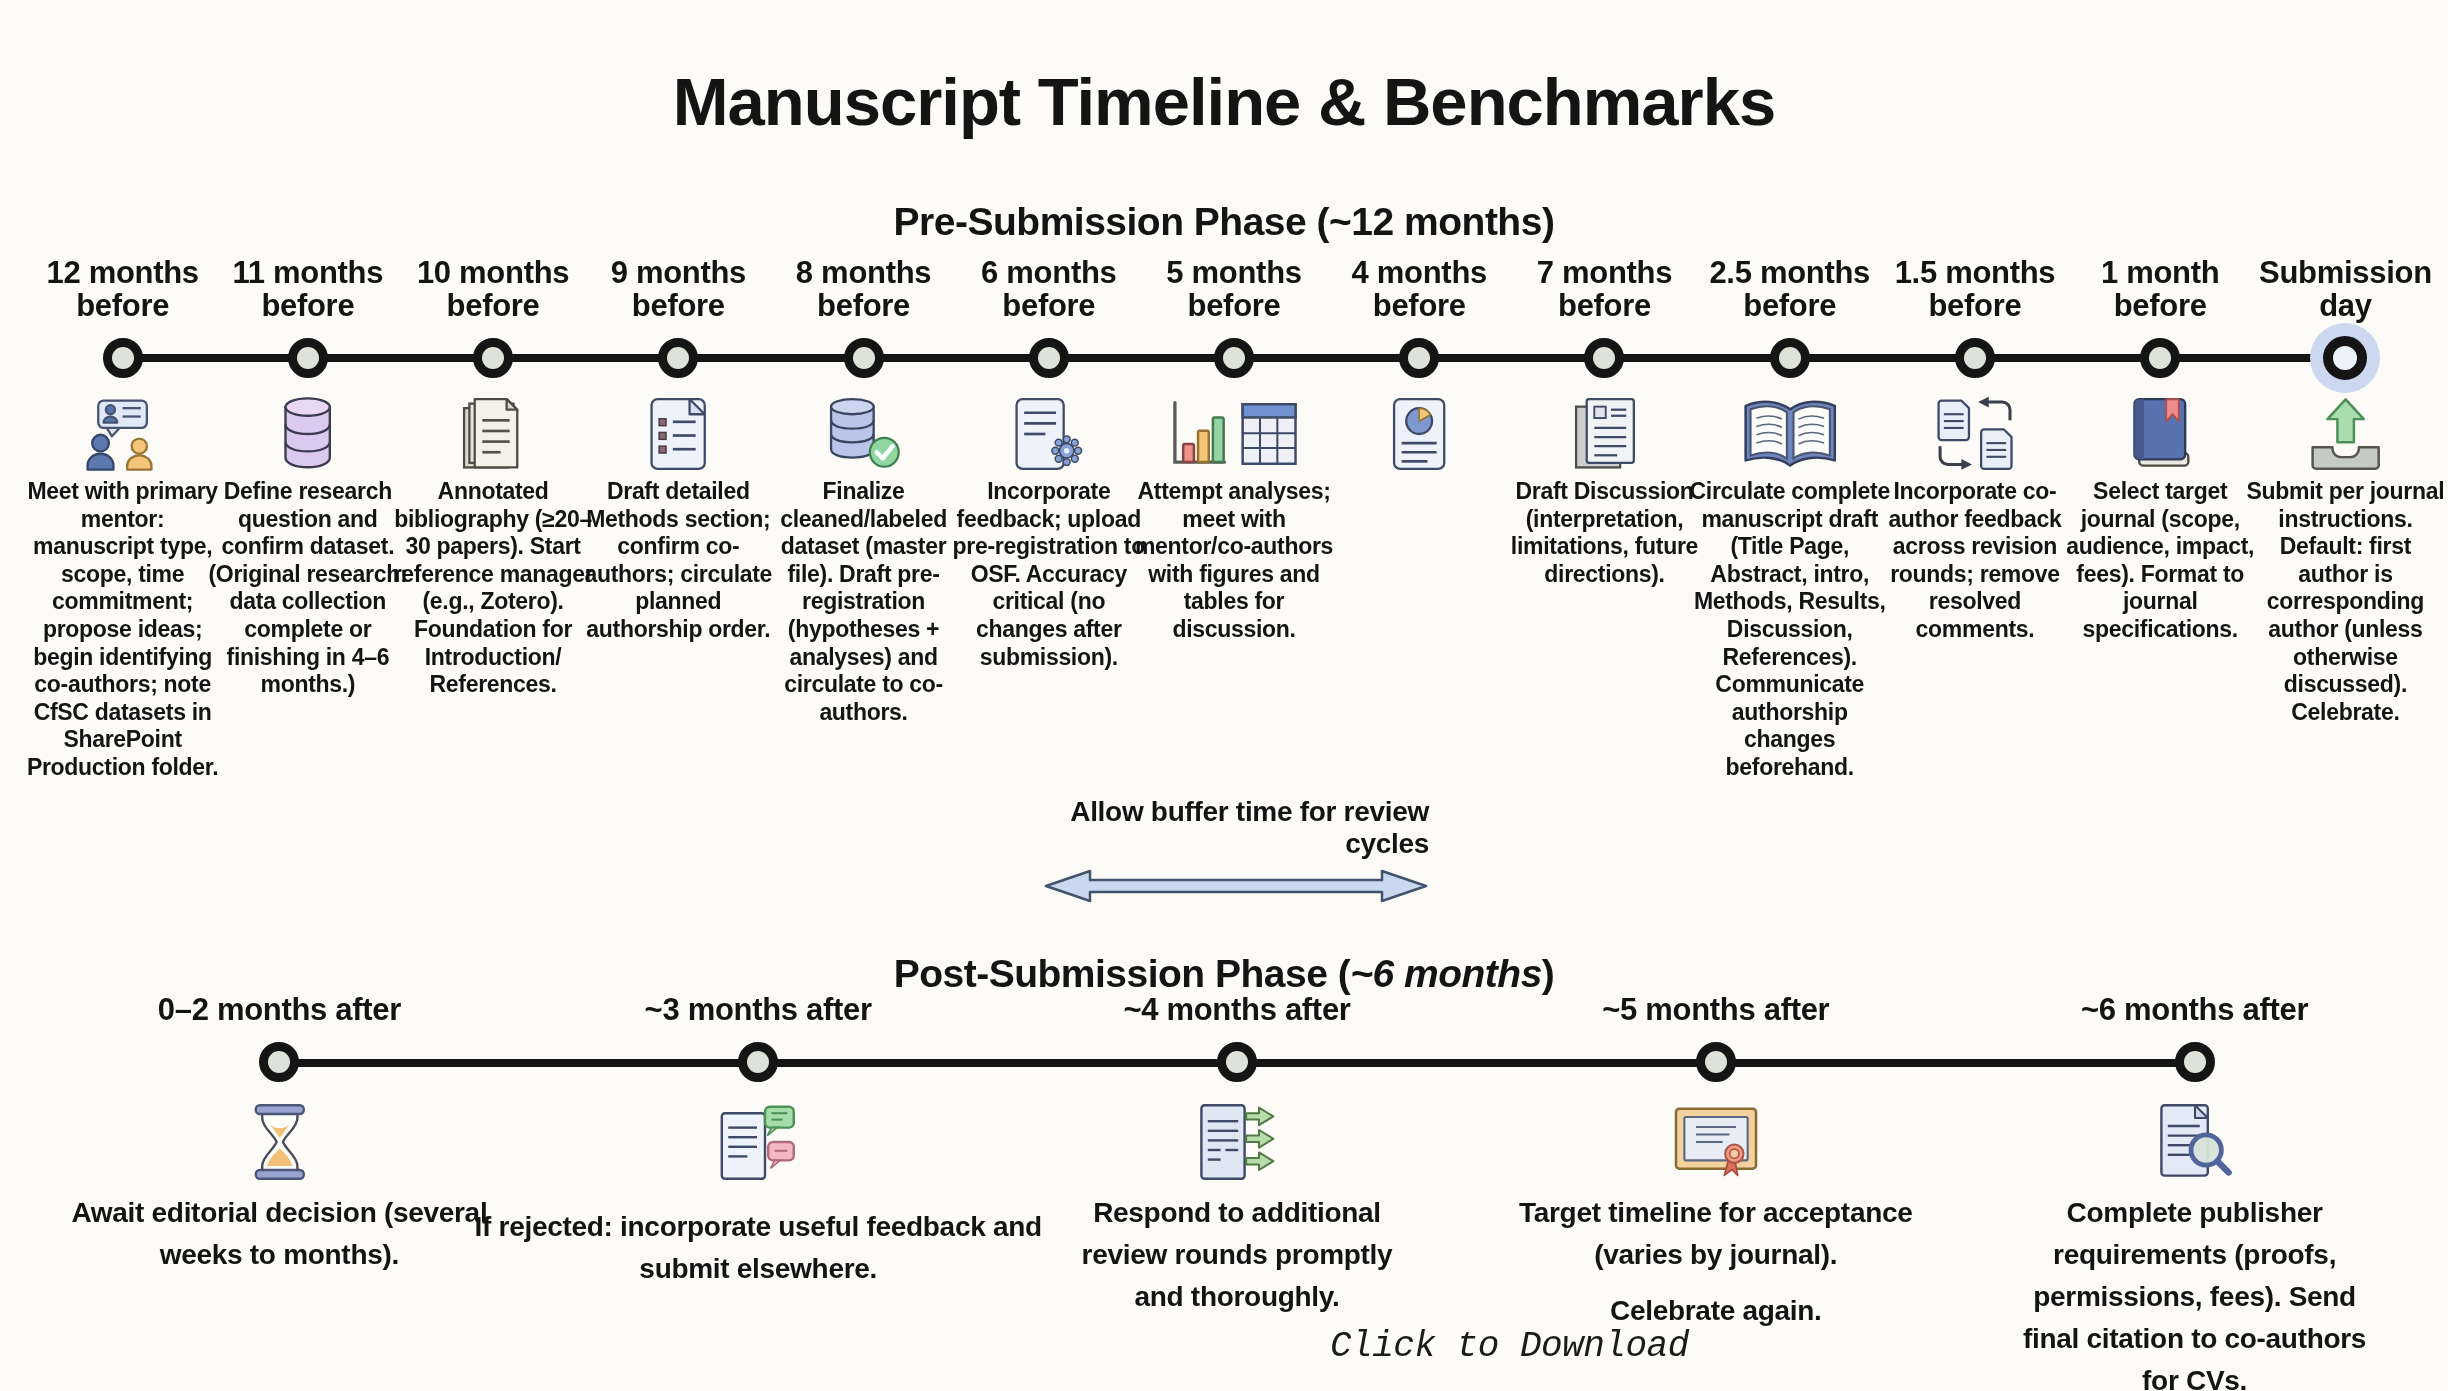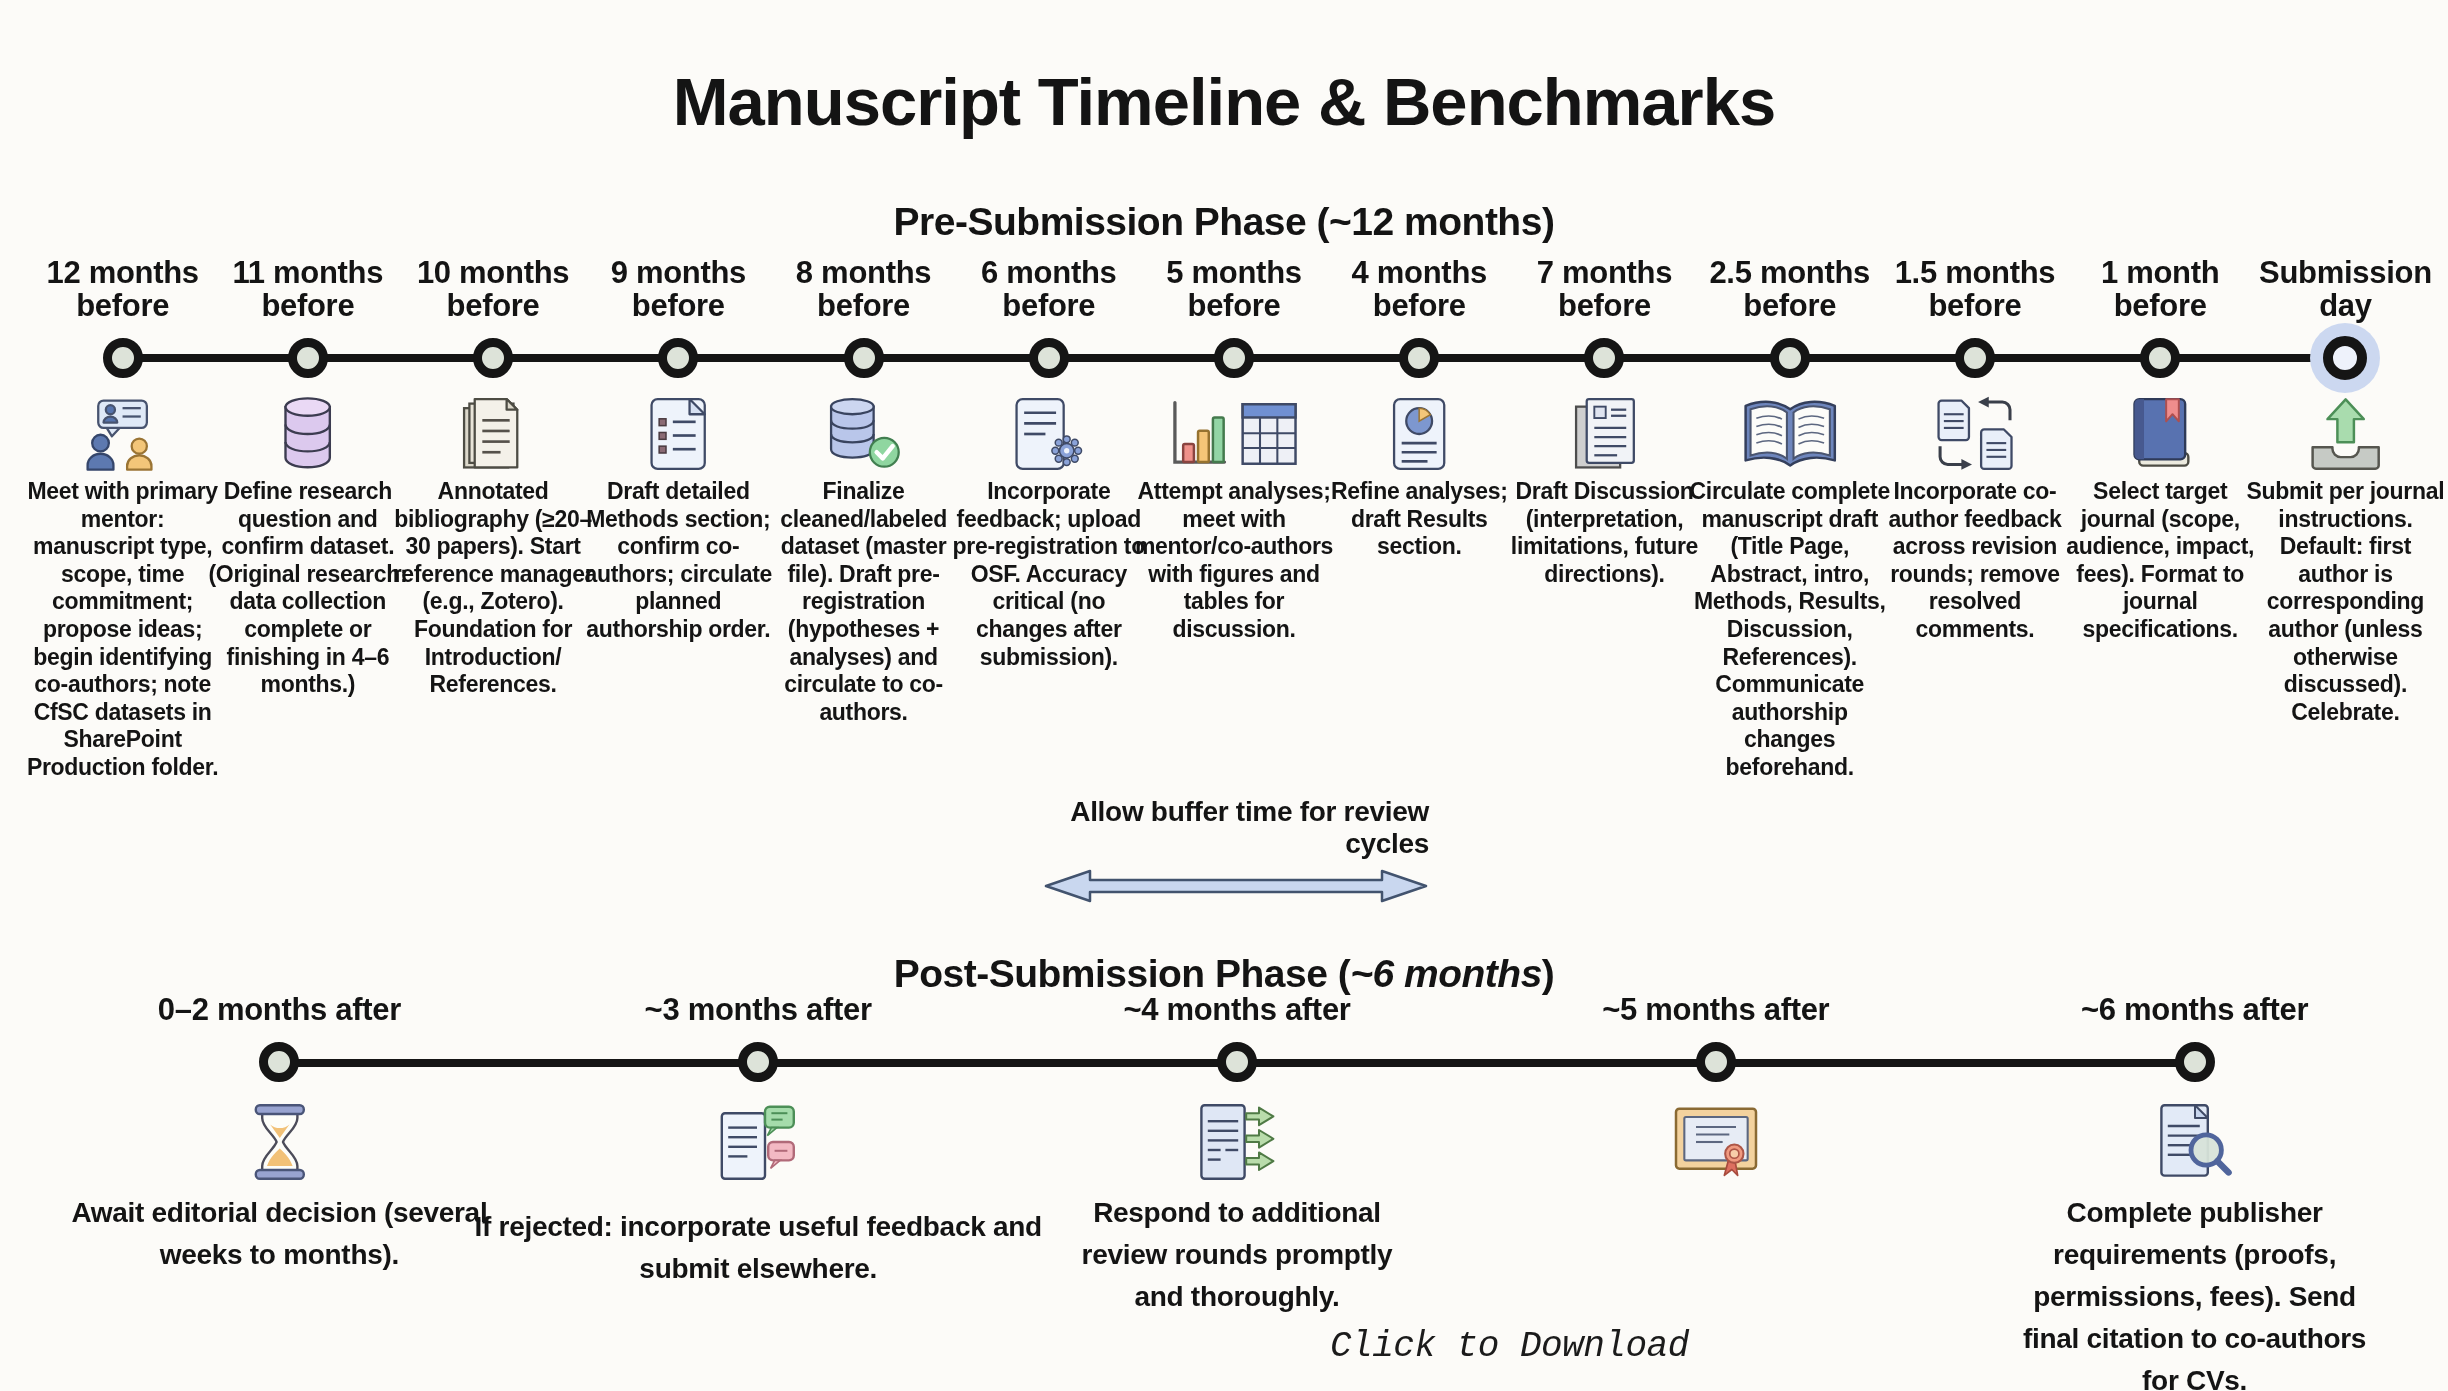--- a/index.html
+++ b/index.html
@@ -275,24 +275,20 @@
     <rect x="8" y="4" width="66" height="92" rx="8" fill="#eef3fb" stroke="#3f4a66" stroke-width="3"></rect>
     <circle cx="41" cy="33" r="17" fill="#7d97cf" stroke="#3f4a66" stroke-width="3"></circle>
     <path d="M41 33 V16 A17 17 0 0 1 55.7 24.5 Z" fill="#f3c679" stroke="#9a7434" stroke-width="2"></path>
     <g stroke="#3f4a66" stroke-width="3.5">
             <line x1="18" y1="62" x2="64" y2="62"></line>
             <line x1="18" y1="74" x2="64" y2="74"></line>
             <line x1="18" y1="86" x2="52" y2="86"></line>
           </g>
   </svg>
       </div>
-    <div class="desc">
-      <div class="p1">Refine analyses; draft Results section.</div>
-
-    </div>
   </div>
     <div class="col">
     <div class="time">7 months before</div>
     <div class="node-row">
         <div class="node"></div>
       </div>
     <div class="icon-slot">
         <svg viewBox="0 0 92 100">
     <rect x="8" y="14" width="58" height="80" fill="#cfcfcf" stroke="#4d4d4d" stroke-width="3"></rect>
     <rect x="22" y="4" width="62" height="84" rx="3" fill="#f1f3f7" stroke="#3f4a66" stroke-width="3"></rect>
@@ -504,20 +500,24 @@
     <g stroke="#5c6780" stroke-width="2.5">
             <line x1="30" y1="30" x2="78" y2="30"></line>
             <line x1="30" y1="39" x2="70" y2="39"></line>
             <line x1="30" y1="48" x2="62" y2="48"></line>
           </g>
     <path d="M70 66 l-6 22 9 -7 7 7 -4 -22 z" fill="#dd6f5f" stroke="#a84b3e" stroke-width="2" stroke-linejoin="round"></path>
     <circle cx="76" cy="62" r="11" fill="#f09a80" stroke="#ad5647" stroke-width="2.5"></circle>
     <circle cx="76" cy="62" r="5.5" fill="#f7cda9" stroke="#ad5647" stroke-width="2"></circle>
   </svg>
       </div>
+    <div class="desc">
+      <div class="p1">Target timeline for acceptance (varies by journal).</div>
+      <div class="p2">Celebrate again.</div>
+    </div>
   </div>
     <div class="col">
     <div class="time">~6 months after</div>
     <div class="node-row">
         <div class="node"></div>
       </div>
     <div class="icon-slot">
         <svg viewBox="0 0 98 100">
     <rect x="8" y="4" width="58" height="88" rx="4" fill="#e2eaf7" stroke="#3f4a66" stroke-width="3"></rect>
     <path d="M50 4 l16 16 h-16 z" fill="#c8d6ee" stroke="#3f4a66" stroke-width="2.5" stroke-linejoin="round"></path>

